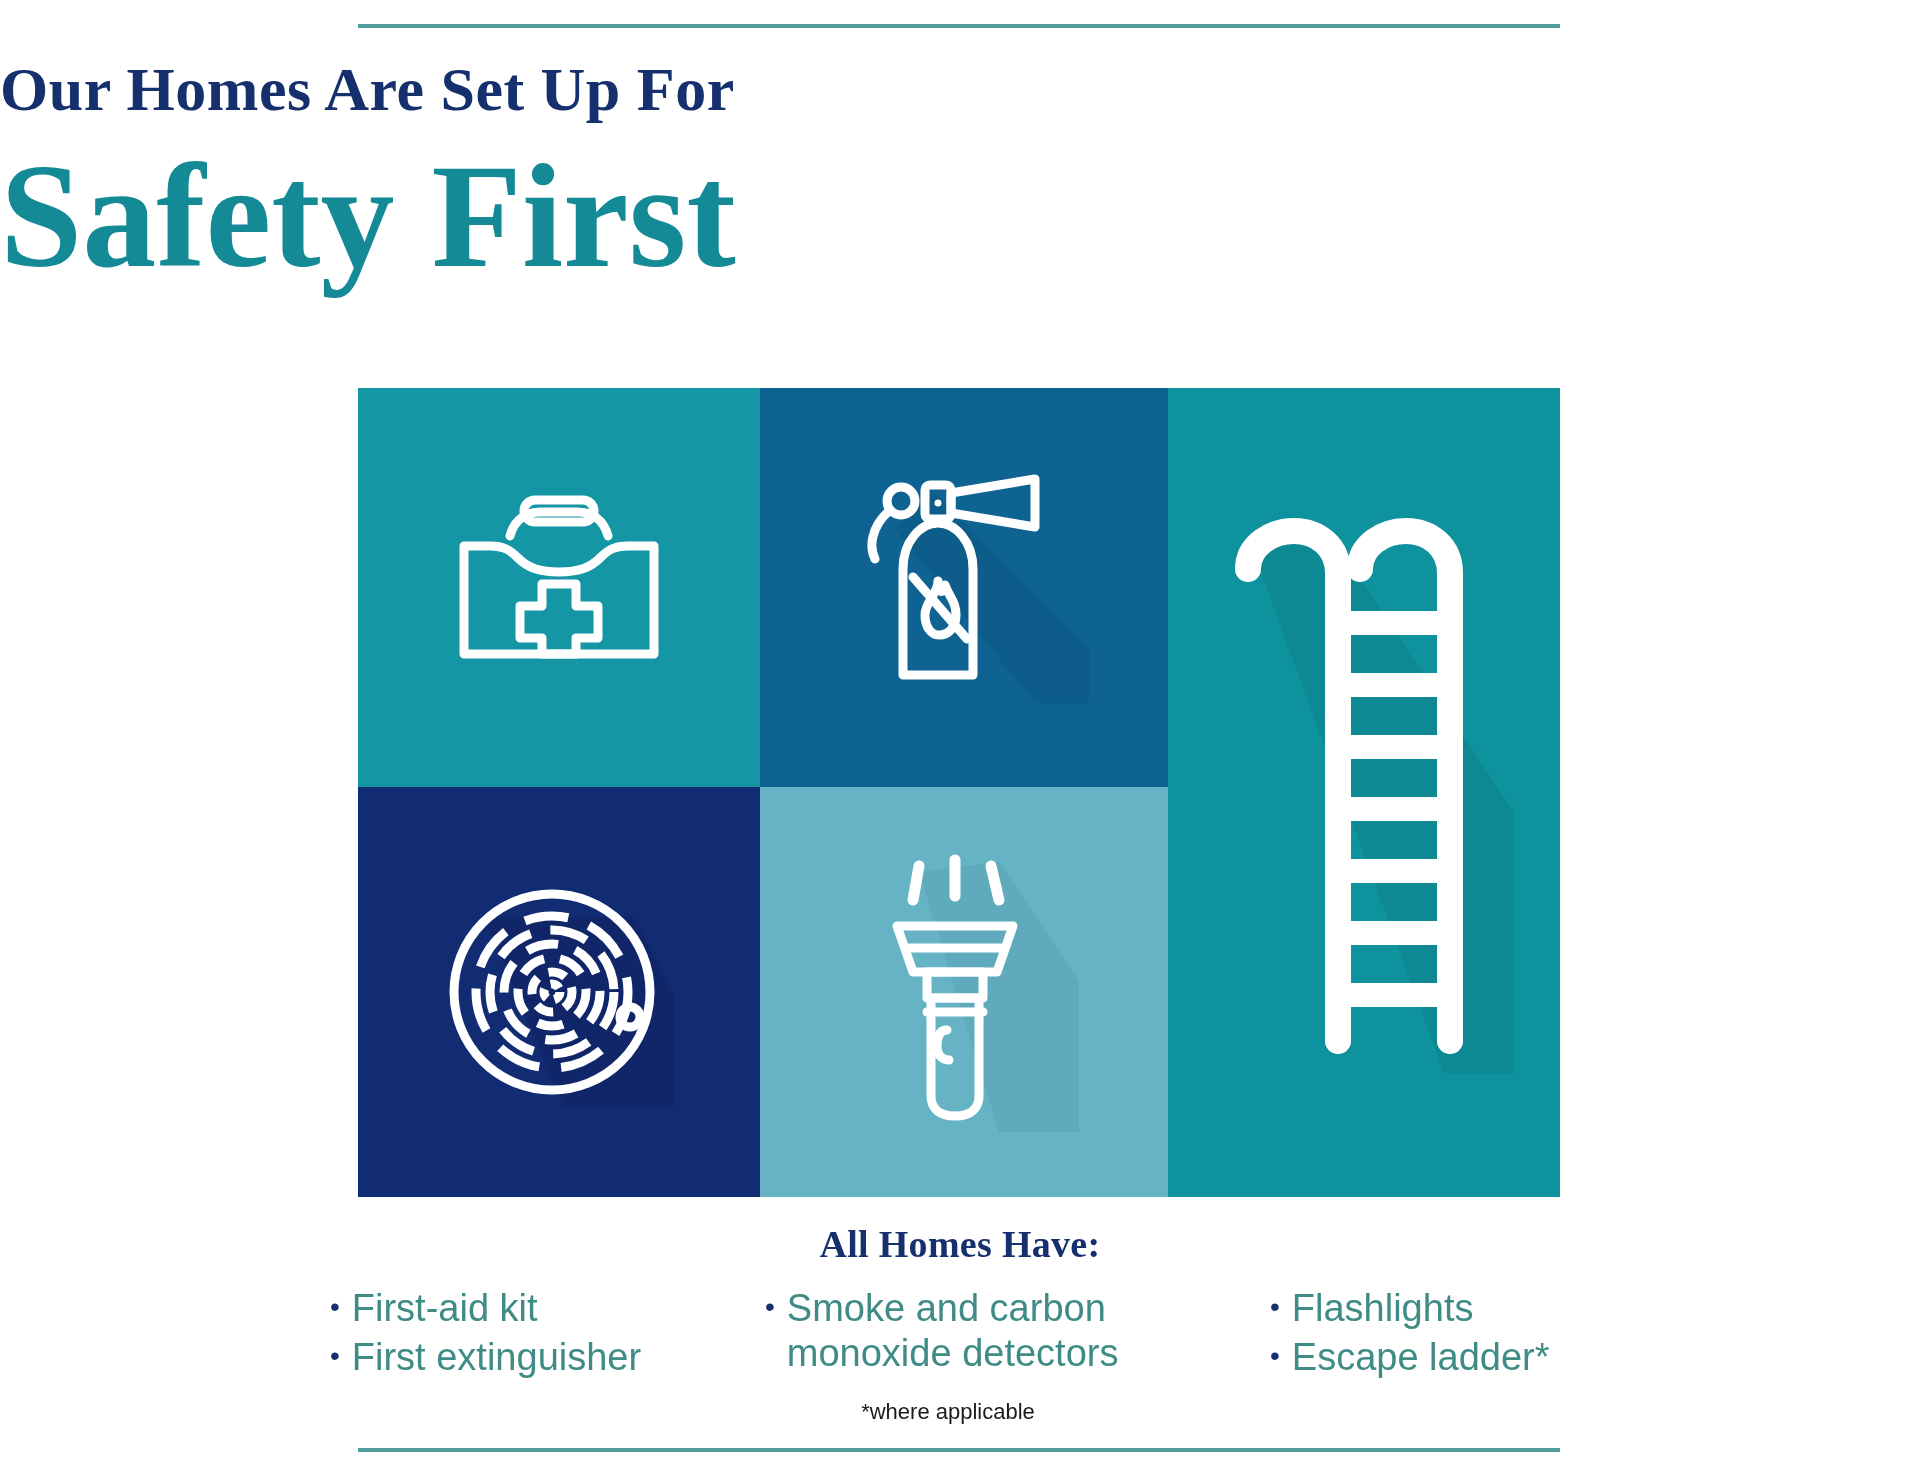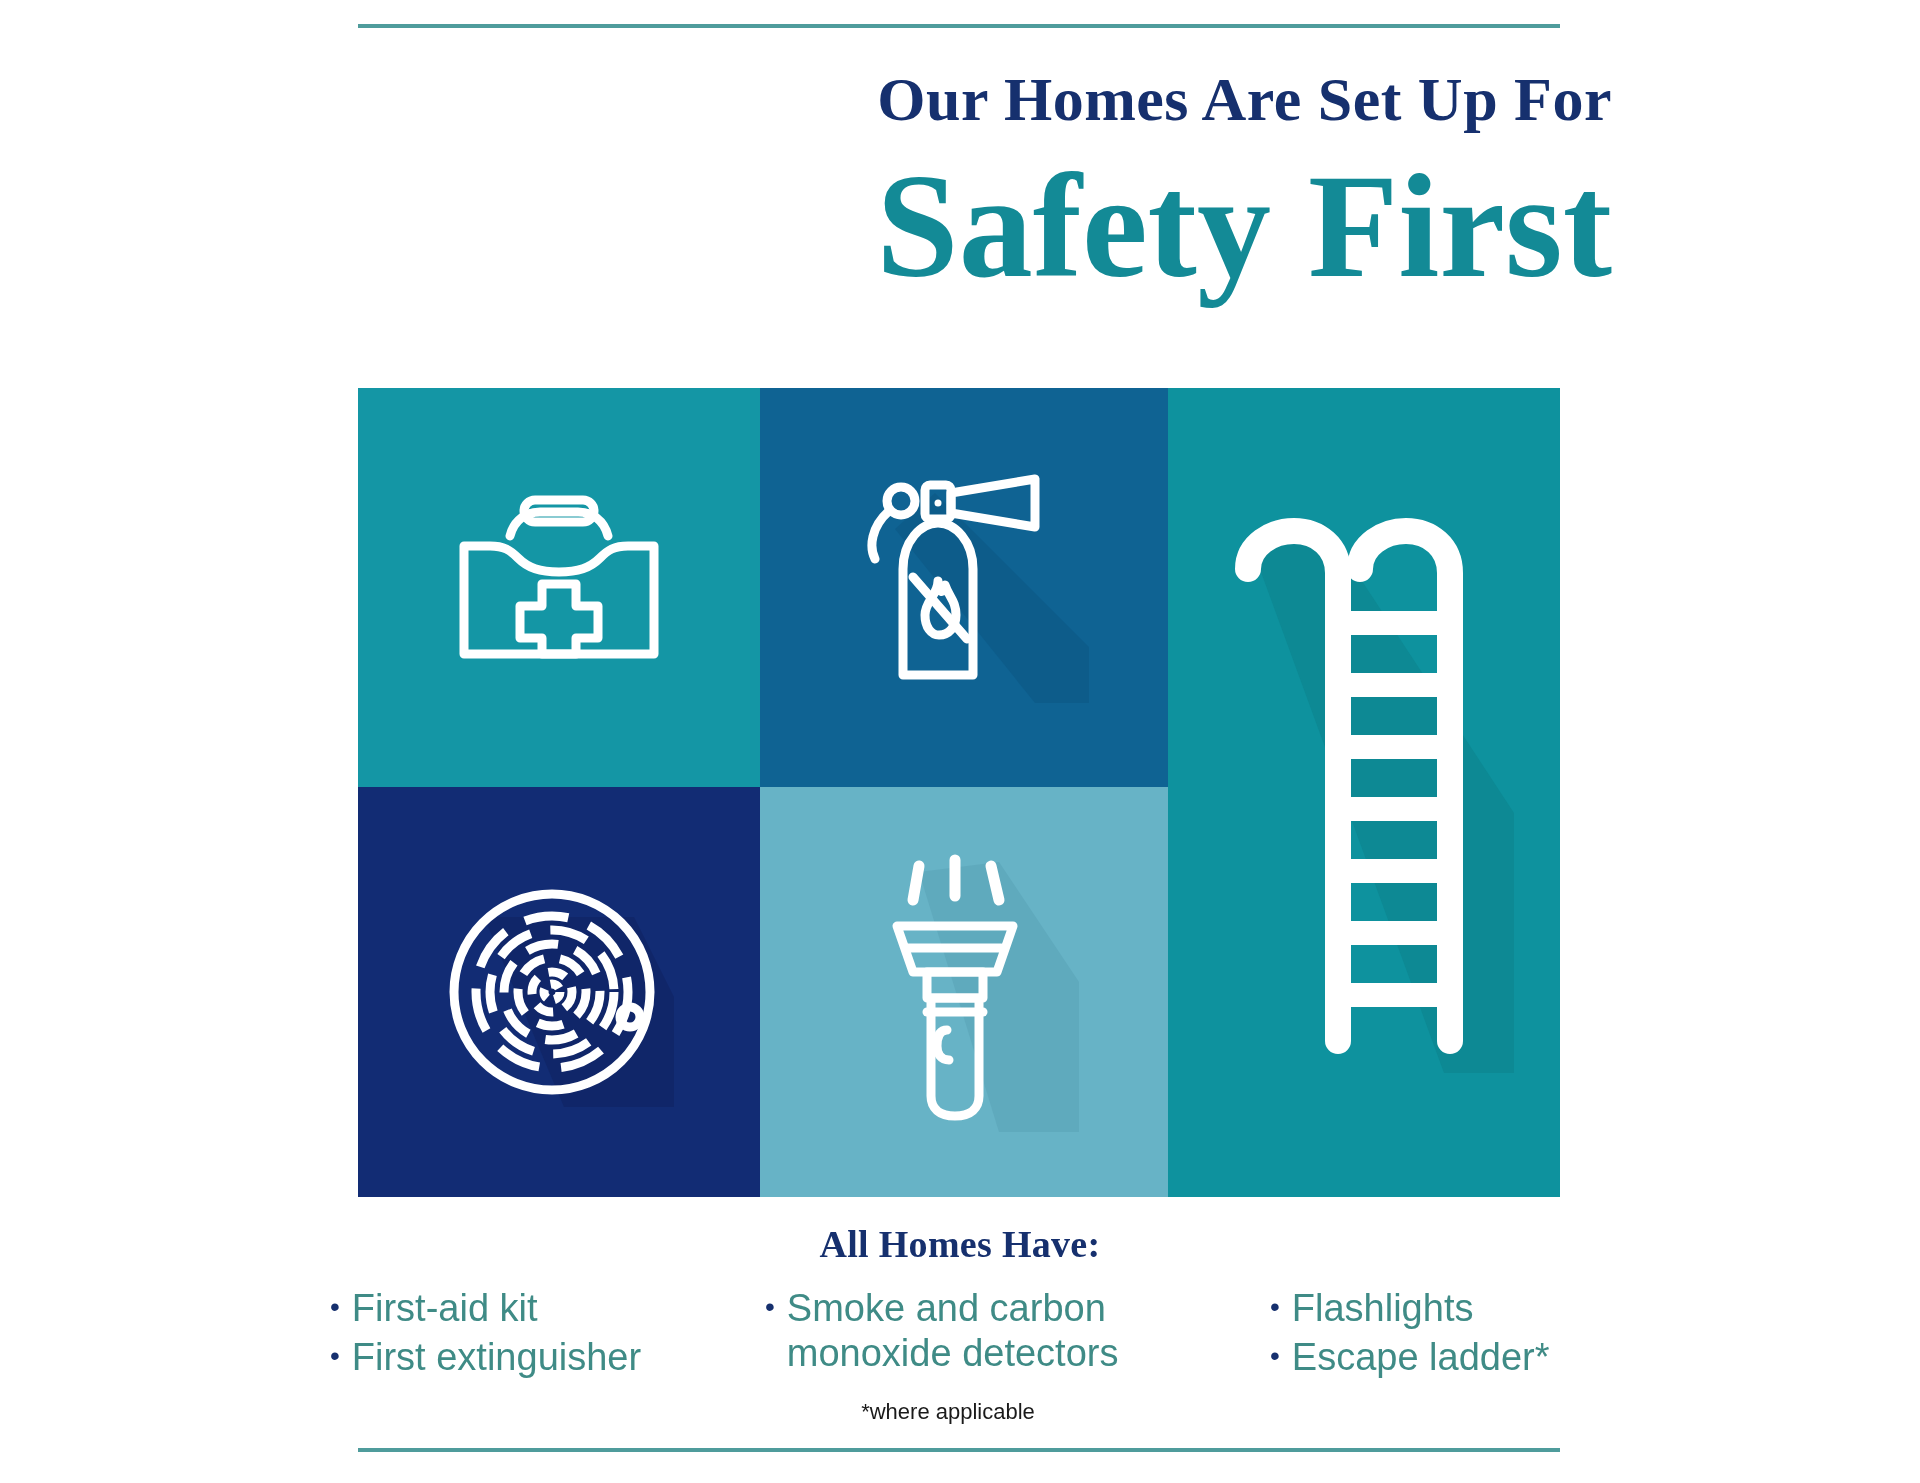--- a/index.html
+++ b/index.html
@@ -29,23 +29,23 @@
     height: 4px;
     background: #4f9c9c;
   }
   .rule-top { top: 24px; }
   .rule-bottom { top: 1448px; }
 
   
   .title-block {
     position: absolute;
     left: 0;
-    top: 68px;
+    top: 58px;
     width: 1612px;
-    text-align: right;
+    text-align: left;
     line-height: 1;
   }
   .title-line1 {
     font-family: "Liberation Serif", serif;
     font-weight: bold;
     font-size: 62px;
     letter-spacing: 0.5px;
     color: #16306e;
     display: block;
   }

